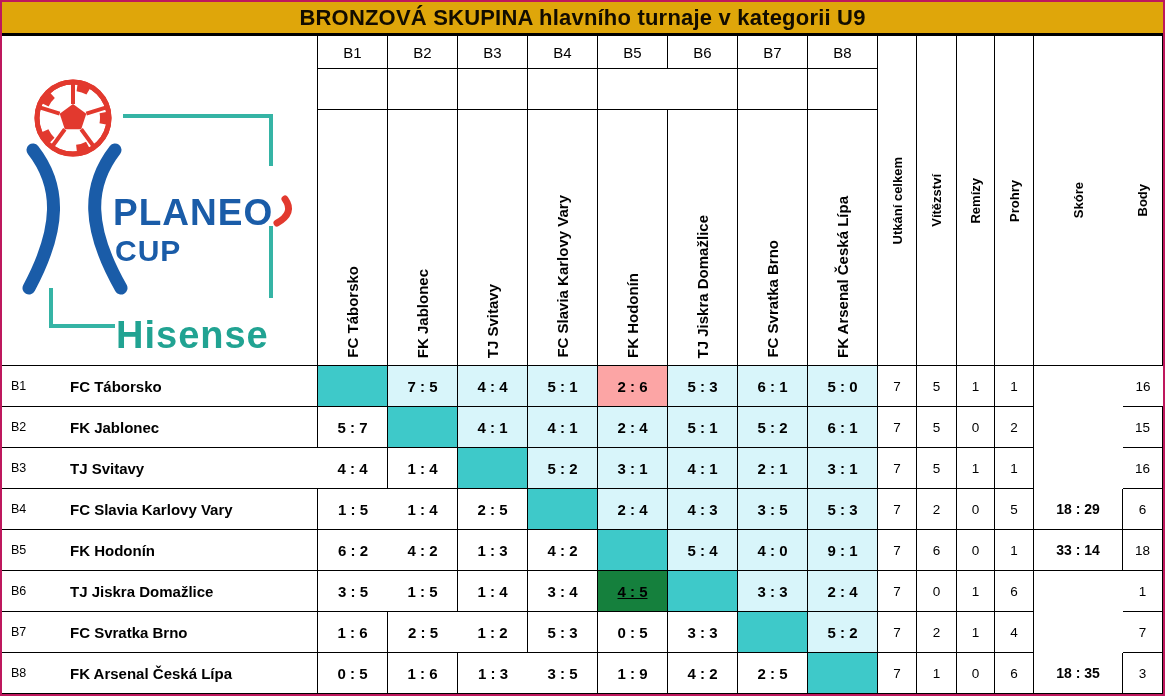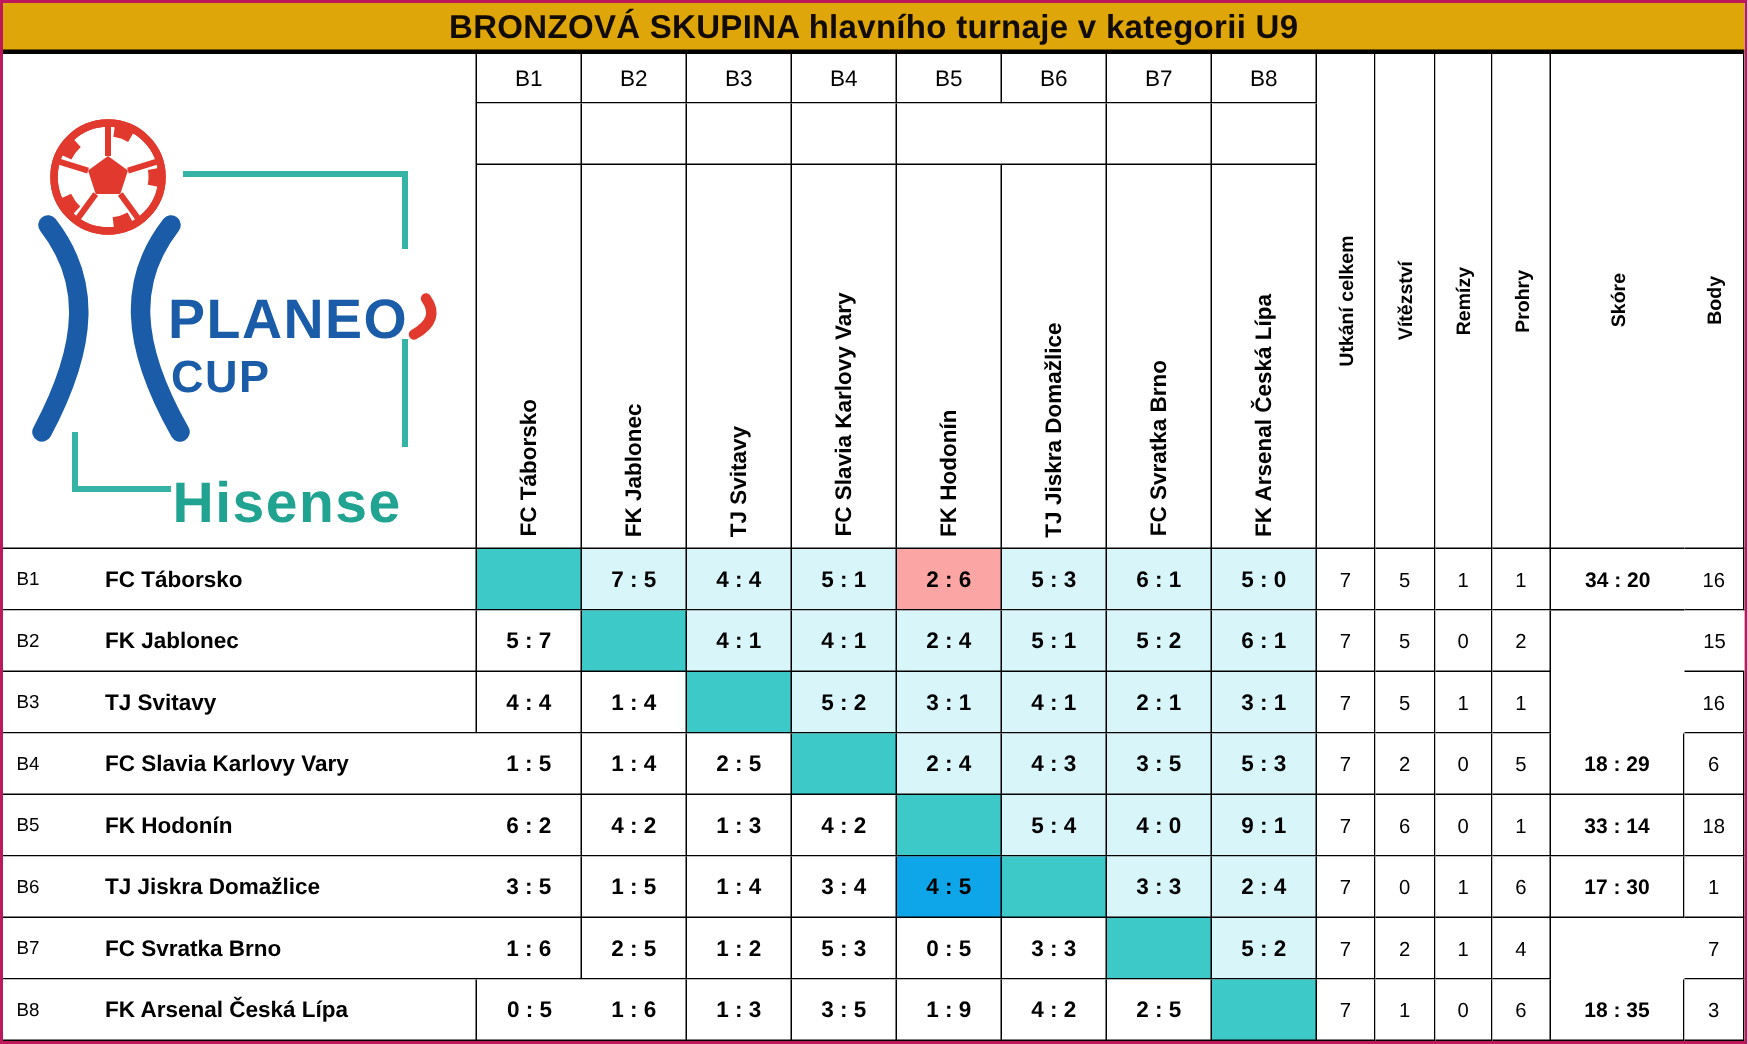--- a/index.html
+++ b/index.html
@@ -29,21 +29,21 @@
   .v-center{justify-content:center;}
   .vtext{writing-mode:vertical-rl;transform:rotate(180deg);font-weight:700;}
   .team-rot{font-size:15px;margin-bottom:7px;}
   .stat-rot{font-size:13px;}
   .team-cell{justify-content:flex-start;}
   .row-code{width:68px;padding-left:9px;font-size:12.5px;box-sizing:border-box;flex:none;}
   .team-name{font-size:15px;font-weight:700;}
   .res{font-size:15px;font-weight:700;}
   .num{font-size:13.5px;}
   .score{font-size:14px;font-weight:700;}
-  .logo-cell{justify-content:flex-start;align-items:center;}
+  .logo-cell{justify-content:center;align-items:center;}
 </style>
 </head>
 <body>
 
 <div class="sheet">
   <div class="title-bar" id="titlebar" style="background: rgb(223, 166, 10);">BRONZOVÁ SKUPINA hlavního turnaje v kategorii U9</div>
   <div class="grid" id="grid">
 
     <div class="c logo-cell" style="grid-column:1;grid-row:1/4;">
       <svg width="314" height="330" viewBox="0 0 314 330">
@@ -139,21 +139,20 @@
       <div class="c res" style="grid-area: 4 / 4; background: rgb(216, 245, 250);">4 : 4</div>
       <div class="c res" style="grid-area: 4 / 5; background: rgb(216, 245, 250);">5 : 1</div>
       <div class="c res" style="grid-area: 4 / 6; background: #fca5a5;">2 : 6</div>
       <div class="c res" style="grid-area: 4 / 7; background: rgb(216, 245, 250);">5 : 3</div>
       <div class="c res" style="grid-area: 4 / 8; background: rgb(216, 245, 250);">6 : 1</div>
       <div class="c res" style="grid-area: 4 / 9; background: rgb(216, 245, 250);">5 : 0</div>
       <div class="c num" style="grid-area: 4 / 10;">7</div>
       <div class="c num" style="grid-area: 4 / 11;">5</div>
       <div class="c num" style="grid-area: 4 / 12;">1</div>
       <div class="c num" style="grid-area: 4 / 13;">1</div>
-      <div class="c score" style="grid-area: 4 / 14;">34 : 20</div>
       <div class="c num" style="grid-area: 4 / 15;">16</div>
       <div class="c team-cell" style="grid-area: 5 / 1;">
         <span style="display: flex; align-items: center; width: 100%;">
           <span class="row-code">B2</span>
           <span class="team-name">FK Jablonec</span>
         </span>
       </div>
       <div class="c res" style="grid-area: 5 / 2; background: rgb(255, 255, 255);">5 : 7</div>
       <div class="c res" style="grid-area: 5 / 3; background: rgb(62, 201, 201);"></div>
       <div class="c res" style="grid-area: 5 / 4; background: rgb(216, 245, 250);">4 : 1</div>
@@ -229,29 +228,28 @@
       <div class="c team-cell" style="grid-area: 9 / 1;">
         <span style="display: flex; align-items: center; width: 100%;">
           <span class="row-code">B6</span>
           <span class="team-name">TJ Jiskra Domažlice</span>
         </span>
       </div>
       <div class="c res" style="grid-area: 9 / 2; background: rgb(255, 255, 255);">3 : 5</div>
       <div class="c res" style="grid-area: 9 / 3; background: rgb(255, 255, 255);">1 : 5</div>
       <div class="c res" style="grid-area: 9 / 4; background: rgb(255, 255, 255);">1 : 4</div>
       <div class="c res" style="grid-area: 9 / 5; background: rgb(255, 255, 255);">3 : 4</div>
-      <div class="c res" style="grid-area: 9 / 6; background: #0ea5e9;">4 : 5</div>
+      <div class="c res" style="grid-area: 9 / 6; background: #15803d; text-decoration: underline;">4 : 5</div>
       <div class="c res" style="grid-area: 9 / 7; background: rgb(62, 201, 201);"></div>
       <div class="c res" style="grid-area: 9 / 8; background: rgb(216, 245, 250);">3 : 3</div>
       <div class="c res" style="grid-area: 9 / 9; background: rgb(216, 245, 250);">2 : 4</div>
       <div class="c num" style="grid-area: 9 / 10;">7</div>
       <div class="c num" style="grid-area: 9 / 11;">0</div>
       <div class="c num" style="grid-area: 9 / 12;">1</div>
       <div class="c num" style="grid-area: 9 / 13;">6</div>
-      <div class="c score" style="grid-area: 9 / 14;">17 : 30</div>
       <div class="c num" style="grid-area: 9 / 15;">1</div>
       <div class="c team-cell" style="grid-area: 10 / 1;">
         <span style="display: flex; align-items: center; width: 100%;">
           <span class="row-code">B7</span>
           <span class="team-name">FC Svratka Brno</span>
         </span>
       </div>
       <div class="c res" style="grid-area: 10 / 2; background: rgb(255, 255, 255);">1 : 6</div>
       <div class="c res" style="grid-area: 10 / 3; background: rgb(255, 255, 255);">2 : 5</div>
       <div class="c res" style="grid-area: 10 / 4; background: rgb(255, 255, 255);">1 : 2</div>

